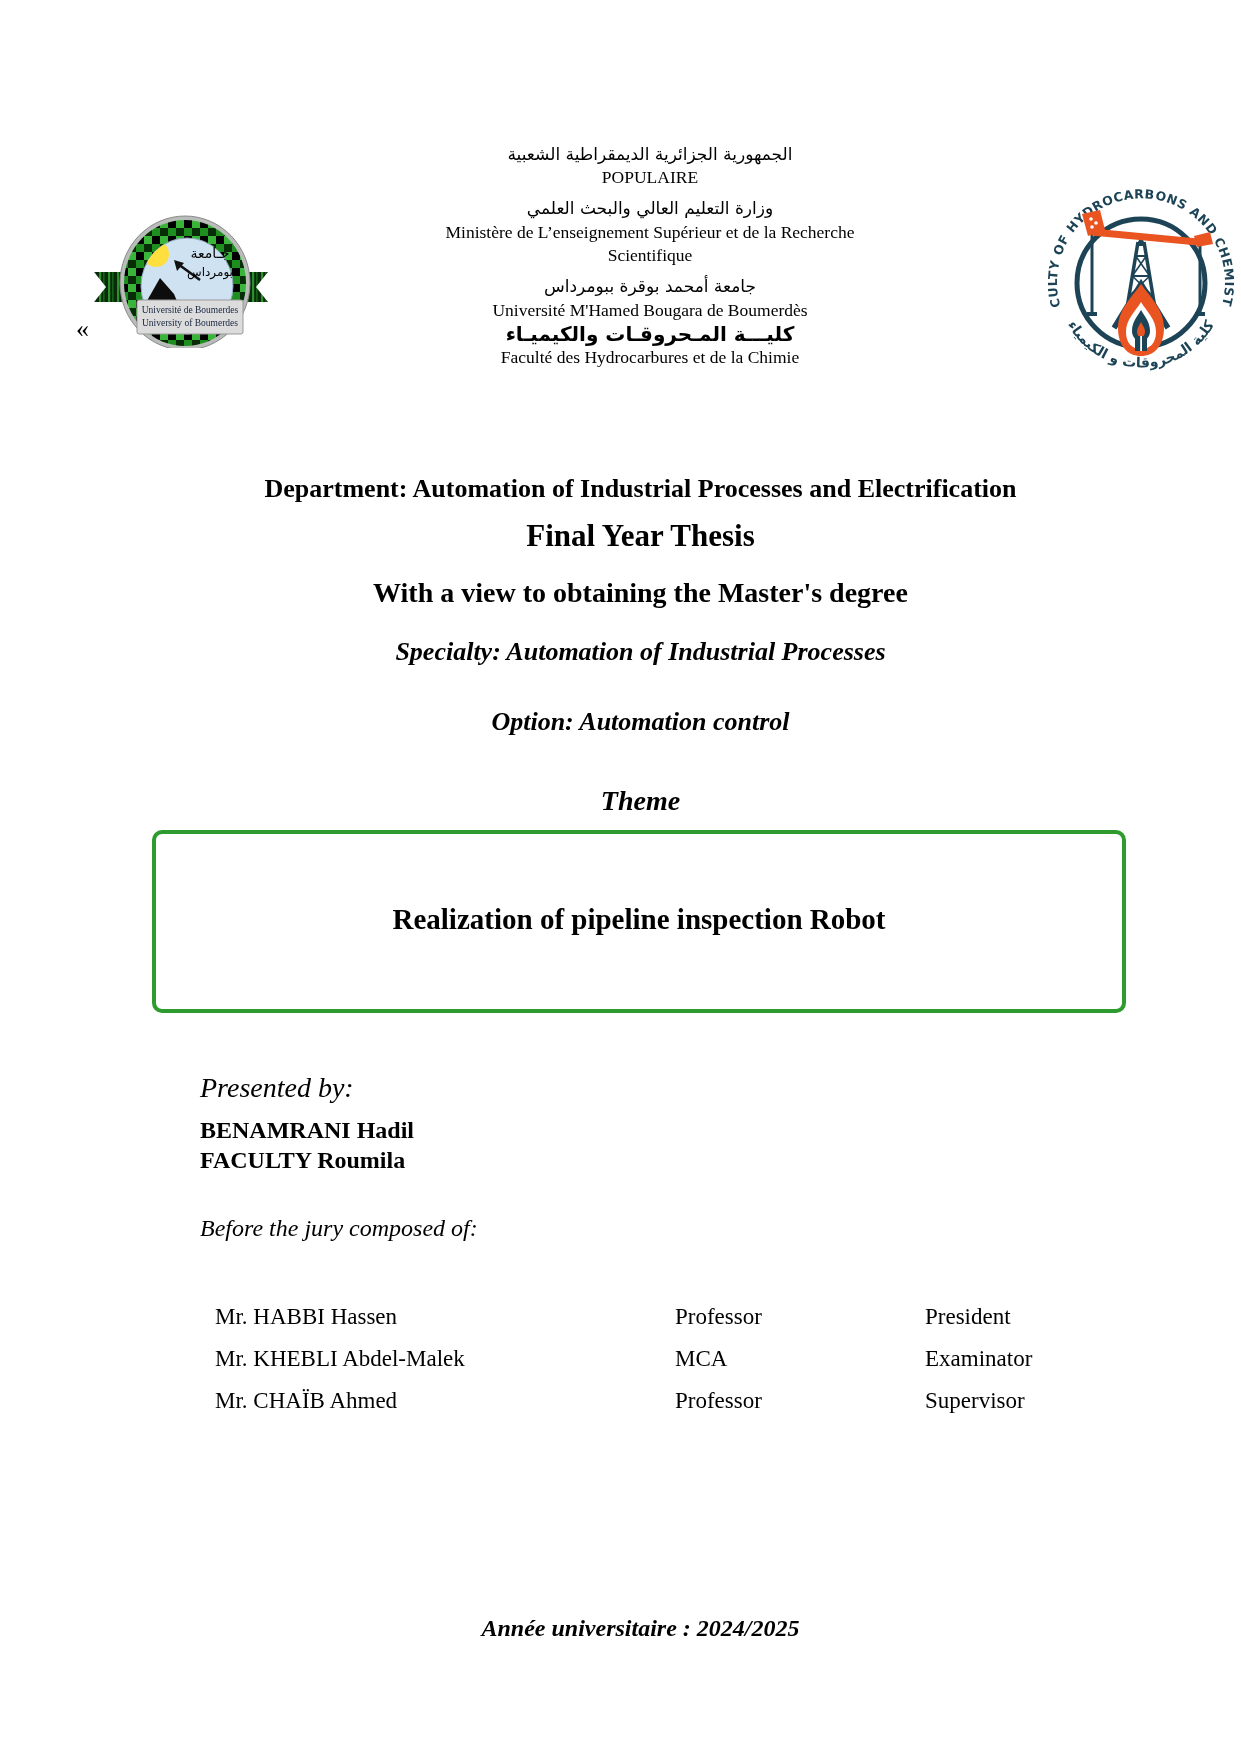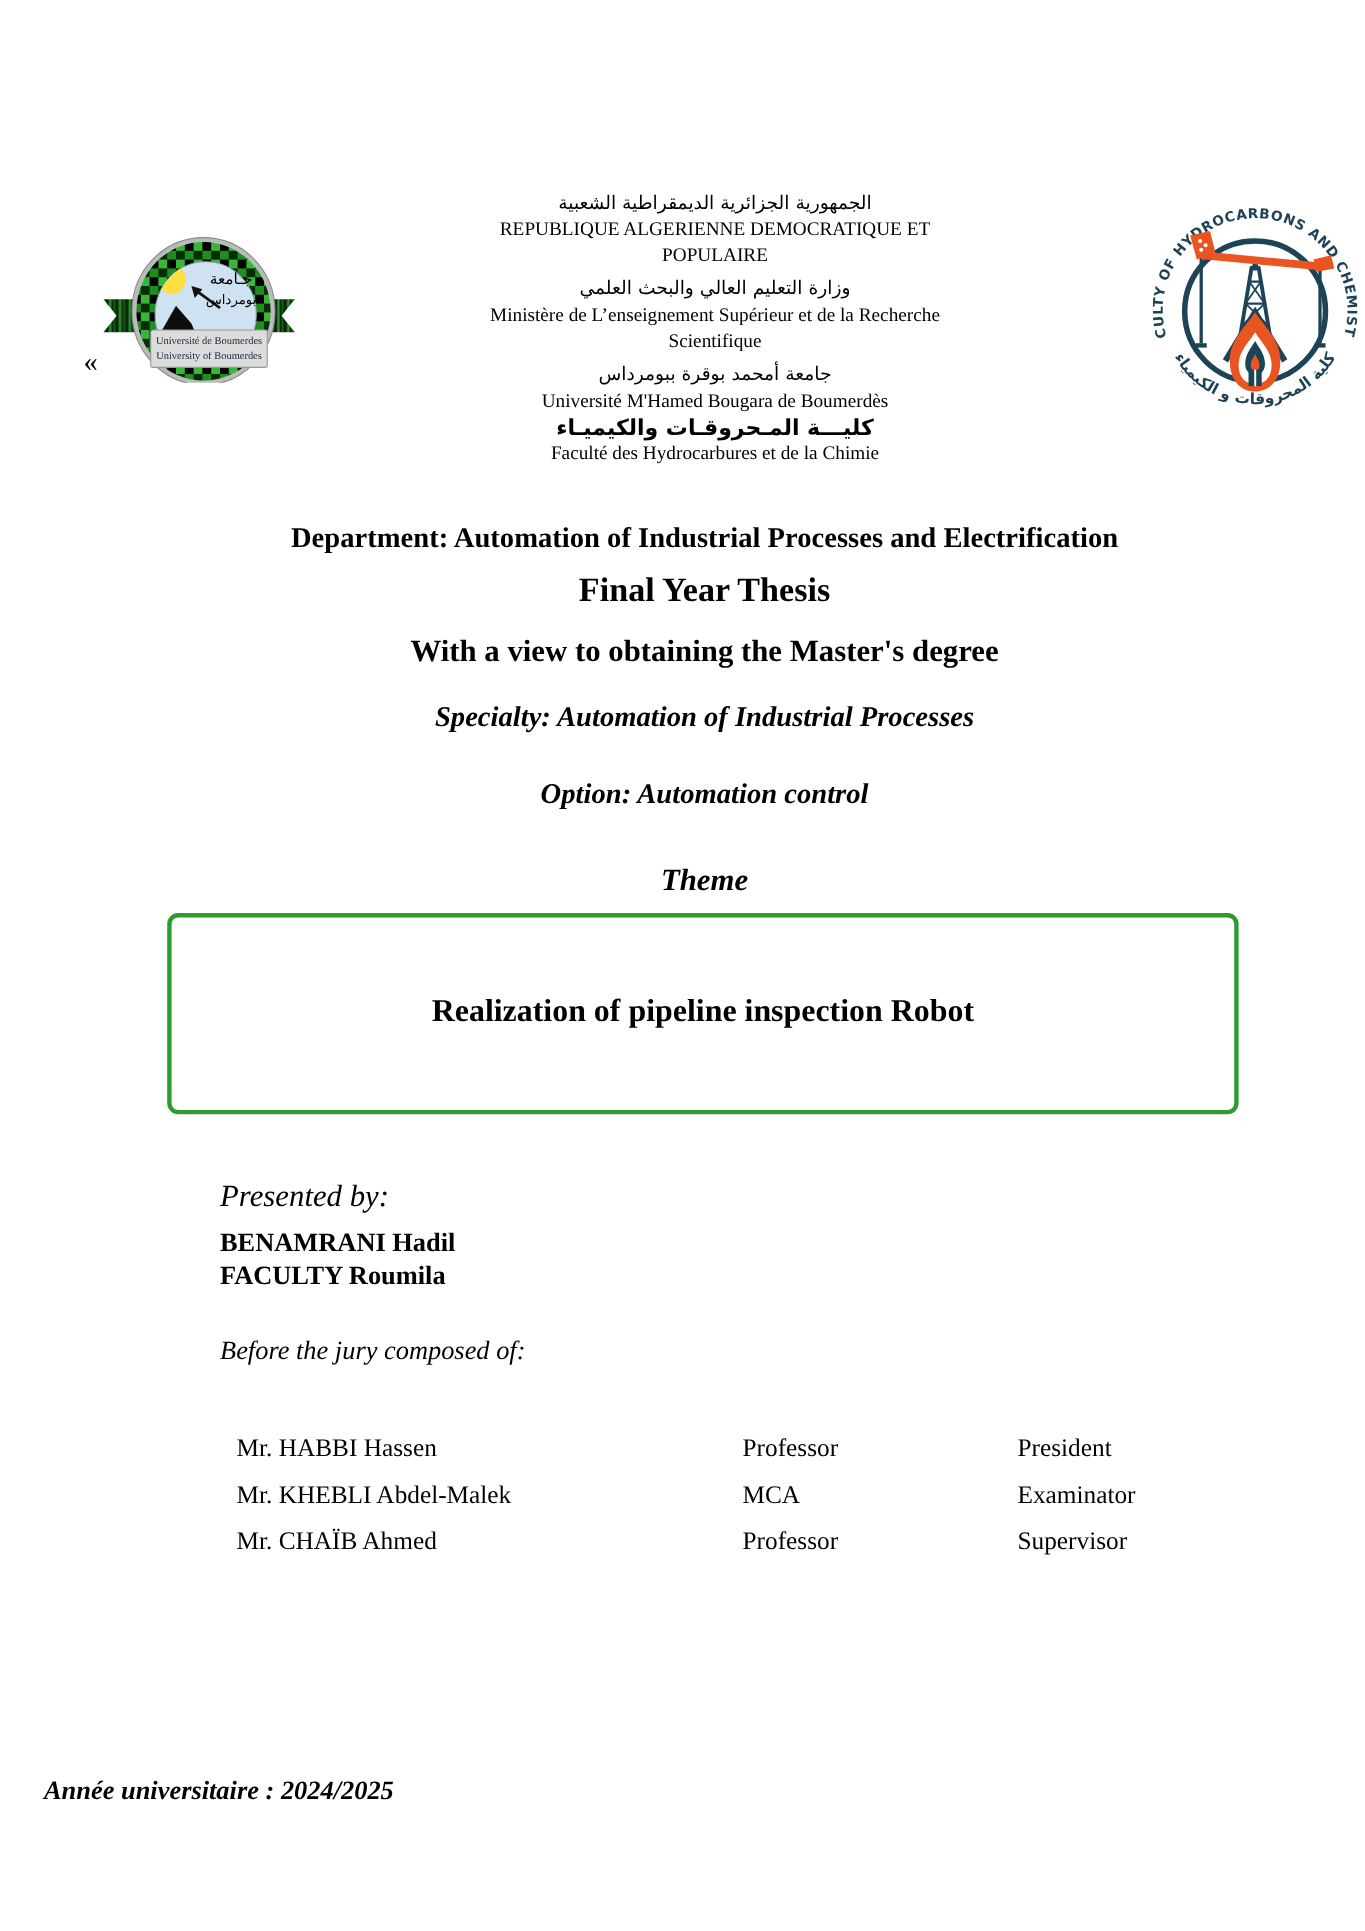--- a/index.html
+++ b/index.html
@@ -1,21 +1,21 @@
 <!DOCTYPE html>
 <html><head>
 <meta charset="utf-8">
 <style>
   html,body{margin:0;padding:0;background:#ffffff;}
   .page{position:relative;width:1241px;height:1755px;background:#fff;
         font-family:"Liberation Serif","DejaVu Serif",serif;color:#000;overflow:hidden;}
   .ar{font-family:"DejaVu Sans",sans-serif;}
   
   .header{position:absolute;left:330px;top:142px;width:640px;text-align:center;}
-  .h1ar{font-size:17px;line-height:24px;margin-top:31px;}
+  .h1ar{font-size:17px;line-height:24px;}
   .hlat{font-size:17.5px;line-height:23px;}
   .h2ar{font-size:17px;line-height:26px;margin-top:6px;}
   .h3ar{font-size:17px;line-height:26px;margin-top:6px;}
   .hfacar{font-size:20px;font-weight:bold;line-height:24px;}
   .stray{position:absolute;left:76px;top:314px;font-size:26px;}
   
   .logo-left{position:absolute;left:88px;top:196px;}
   .logo-right{position:absolute;left:1048px;top:186px;}
   svg text{font-family:"DejaVu Sans",sans-serif;}
   
@@ -29,21 +29,21 @@
   .theme-box{position:absolute;left:152px;top:830px;width:966px;height:175px;
              border:4px solid #2d9b2d;border-radius:10px;background:#fff;}
   .theme-title{margin-top:68px;text-align:center;font-size:29px;font-weight:bold;line-height:34px;}
   .presented{position:absolute;left:200px;top:1072px;font-size:28px;font-style:italic;}
   .authors{position:absolute;left:200px;top:1115px;font-size:24px;font-weight:bold;line-height:30px;}
   .jury-label{position:absolute;left:200px;top:1215px;font-size:24px;font-style:italic;}
   .jury{position:absolute;left:215px;top:1296px;width:885px;font-size:23px;}
   .jury-row{display:grid;grid-template-columns:460px 250px 175px;height:42px;align-items:center;}
   .jury-rank{text-align:left;}
   .jury-role{text-align:left;}
-  .year{position:absolute;left:40px;right:0;top:1615px;
+  .year{position:absolute;left:40px;right:0;top:1615px;text-align:center;
         font-size:24px;font-weight:bold;font-style:italic;}
 </style>
 </head>
 <body>
 
 <div class="page">
 
   <div class="stray">«</div>
 
   <svg class="logo-left" width="186" height="152" viewBox="0 0 186 152">
@@ -130,21 +130,20 @@
       <path d="M93,116 C87,126 78,133 78,146 C78,157 84,163 93,163 C102,163 108,157 108,146 C108,133 99,126 93,116 Z" fill="#fff"></path>
       <path d="M93,124 C89,131 84,136 84,145 C84,151 88,155 93,155 C98,155 102,151 102,145 C102,136 97,131 93,124 Z" fill="#1d4456"></path>
       <path d="M93,136 C91,140 89,142 89,146 C89,149 91,151 93,151 C95,151 97,149 97,146 C97,142 95,140 93,136 Z" fill="#e95420"></path>
       <rect x="87" y="150" width="12" height="15" fill="#1d4456"></rect>
       <rect x="92.2" y="150" width="1.8" height="15" fill="#fff"></rect>
     </g>
   </svg>
 
   <div class="header">
     <div class="h1ar ar" dir="rtl">الجمهورية الجزائرية الديمقراطية الشعبية</div>
-    <div class="hlat">REPUBLIQUE ALGERIENNE DEMOCRATIQUE ET</div>
     <div class="hlat">POPULAIRE</div>
     <div class="h2ar ar" dir="rtl">وزارة التعليم العالي والبحث العلمي</div>
     <div class="hlat">Ministère de L’enseignement Supérieur et de la Recherche</div>
     <div class="hlat">Scientifique</div>
     <div class="h3ar ar" dir="rtl">جامعة أمحمد بوقرة ببومرداس</div>
     <div class="hlat">Université M'Hamed Bougara de Boumerdès</div>
     <div class="hfacar ar" dir="rtl">كليـــة المـحروقـات والكيميـاء</div>
     <div class="hlat">Faculté des Hydrocarbures et de la Chimie</div>
   </div>
 

